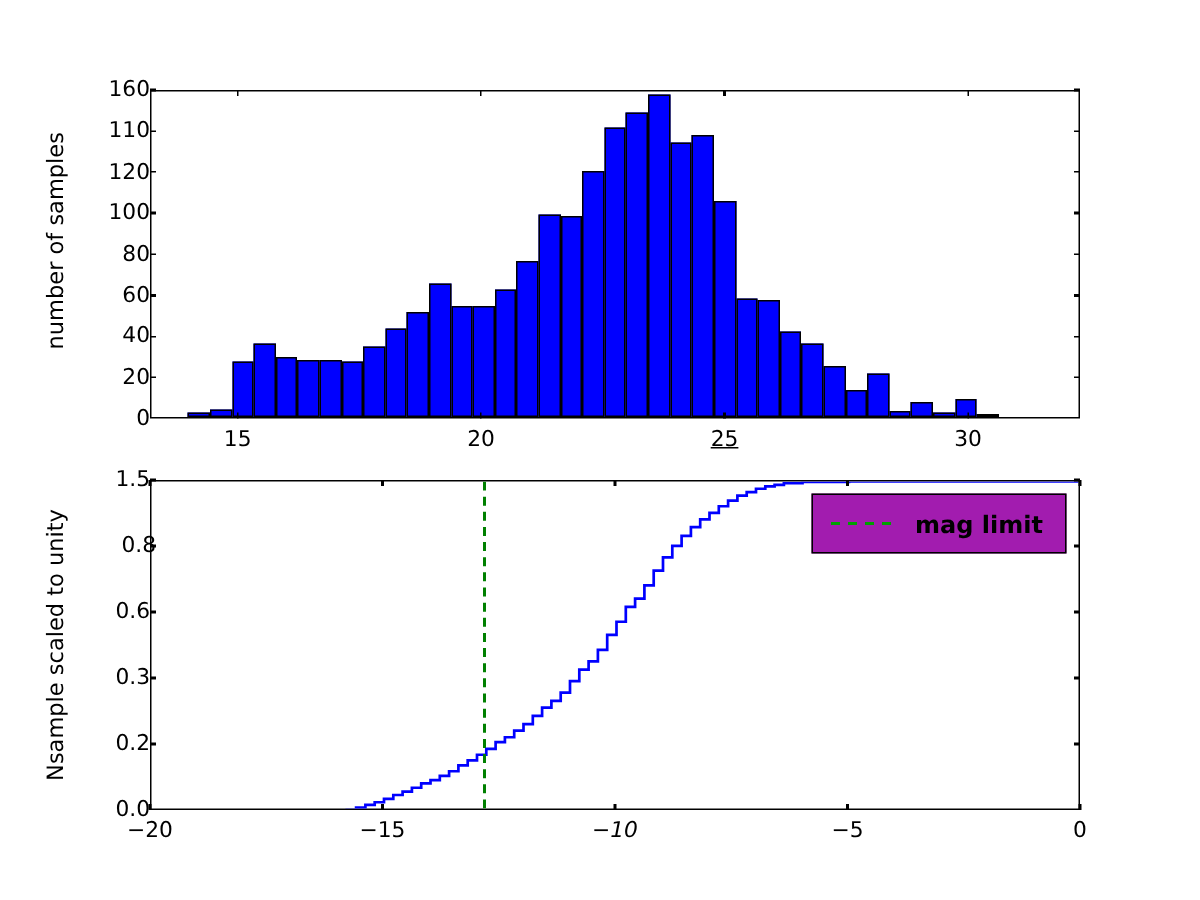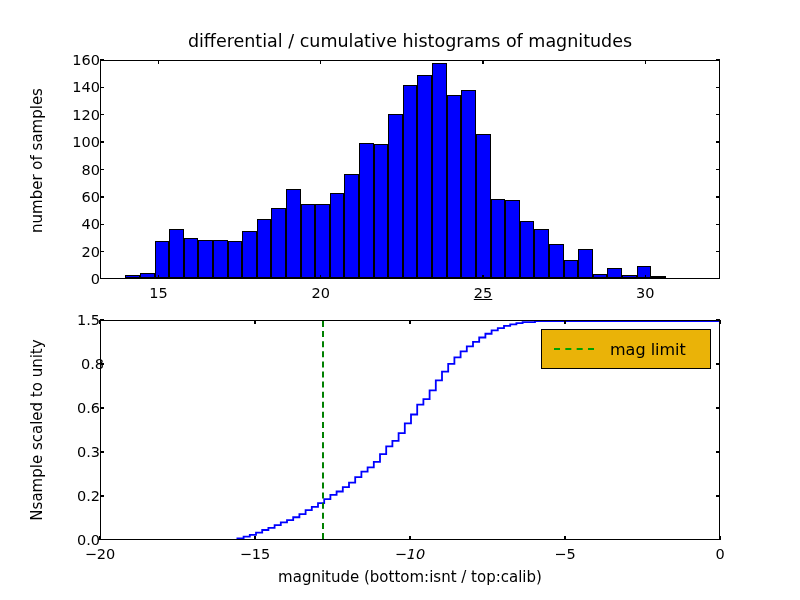--- a/index.html
+++ b/index.html
@@ -131,52 +131,51 @@
     position: absolute;
     top: 0;
     width: 0;
     border-left: 2px dashed #00A000;
     height: 100%;
   }
   .legend-box {
     position: absolute;
     box-sizing: border-box;
     border: 1.3px solid #000000;
-    background: #eab308;
+    background: #a21caf;
     left: 440px;
     top: 8px;
     width: 170px;
     height: 40px;
     display: flex;
     align-items: center;
     padding-left: 12px;
+    font-weight: bold;
   }
   .legend-line {
     width: 40px;
     height: 0;
     border-top: 2.2px dashed #00A000;
     margin-right: 16px;
     flex: 0 0 auto;
   }
   .legend-text {
     font-size: 16px;
     color: #000000;
     white-space: nowrap;
   }
 </style>
 </head>
 <body>
 
 <div id="figure">
 
-  <div class="title">differential / cumulative histograms of magnitudes</div>
 
   <div class="ylabel" id="ylabel-top">number of samples</div>
   <div class="ylabel" id="ylabel-bottom">Nsample scaled to unity</div>
-  <div class="xlabel">magnitude (bottom:isnt / top:calib)</div>
 
   <div class="axes" id="axes-top">
     <div class="plot-area" id="top-plot">
         <div class="bar" style="left: 24.3455px; width: 14.6073px; height: 2.7375px; background: rgb(0, 0, 255);"></div>
         <div class="bar" style="left: 38.9529px; width: 14.6073px; height: 5.475px; background: rgb(0, 0, 255);"></div>
         <div class="bar" style="left: 53.5602px; width: 14.6073px; height: 36.9562px; background: rgb(0, 0, 255);"></div>
         <div class="bar" style="left: 68.1675px; width: 14.6073px; height: 49.275px; background: rgb(0, 0, 255);"></div>
         <div class="bar" style="left: 82.7749px; width: 14.6073px; height: 39.6938px; background: rgb(0, 0, 255);"></div>
         <div class="bar" style="left: 97.3822px; width: 14.6073px; height: 38.325px; background: rgb(0, 0, 255);"></div>
         <div class="bar" style="left: 111.99px; width: 14.6073px; height: 38.325px; background: rgb(0, 0, 255);"></div>
@@ -225,21 +224,21 @@
       <div class="tick-mark tick-y-right" style="left: 716px; top: 196.225px;"></div>
       <div class="ytick-label" style="left: 0px; top: 169.5px; width: 100px;">80</div>
       <div class="tick-mark tick-y" style="left: 100px; top: 168.85px;"></div>
       <div class="tick-mark tick-y-right" style="left: 716px; top: 168.85px;"></div>
       <div class="ytick-label" style="left: 0px; top: 142.125px; width: 100px;">100</div>
       <div class="tick-mark tick-y" style="left: 100px; top: 141.475px;"></div>
       <div class="tick-mark tick-y-right" style="left: 716px; top: 141.475px;"></div>
       <div class="ytick-label" style="left: 0px; top: 114.75px; width: 100px;">120</div>
       <div class="tick-mark tick-y" style="left: 100px; top: 114.1px;"></div>
       <div class="tick-mark tick-y-right" style="left: 716px; top: 114.1px;"></div>
-      <div class="ytick-label" style="left: 0px; top: 87.375px; width: 100px;">140</div>
+      <div class="ytick-label" style="left: 0px; top: 87.375px; width: 100px;">110</div>
       <div class="tick-mark tick-y" style="left: 100px; top: 86.725px;"></div>
       <div class="tick-mark tick-y-right" style="left: 716px; top: 86.725px;"></div>
       <div class="ytick-label" style="left: 0px; top: 60px; width: 100px;">160</div>
       <div class="tick-mark tick-y" style="left: 100px; top: 59.35px;"></div>
       <div class="tick-mark tick-y-right" style="left: 716px; top: 59.35px;"></div>
       <div class="xtick-label" style="left: 158.429px; top: 285px;">15</div>
       <div class="tick-mark tick-x" style="left: 157.779px; top: 275px;"></div>
       <div class="tick-mark tick-x" style="left: 157.779px; top: 60px;"></div>
       <div class="xtick-label" style="left: 320.733px; top: 285px;">20</div>
       <div class="tick-mark tick-x" style="left: 320.083px; top: 275px;"></div>

